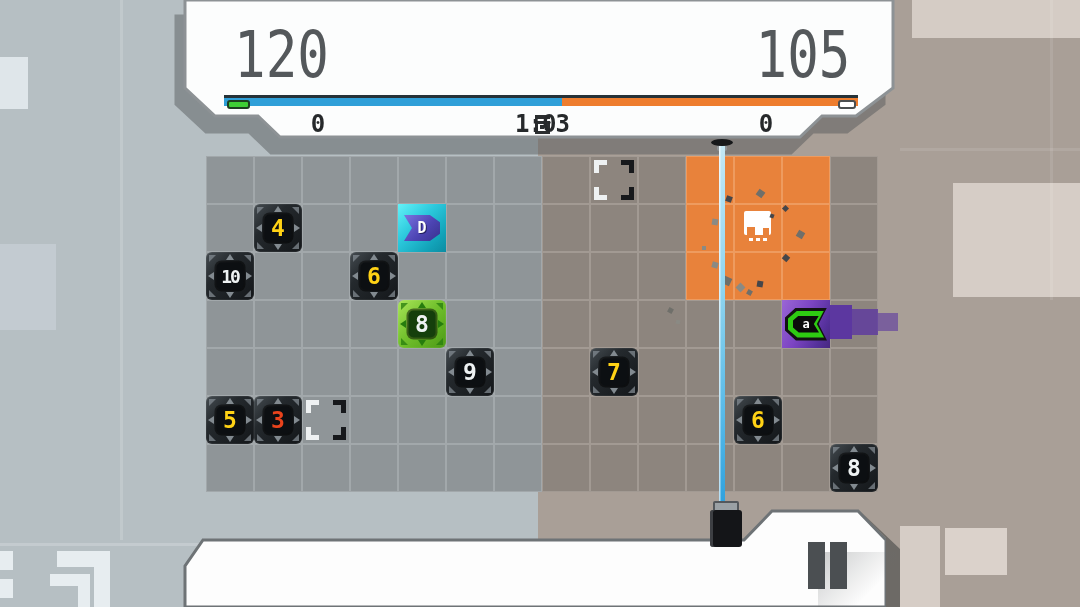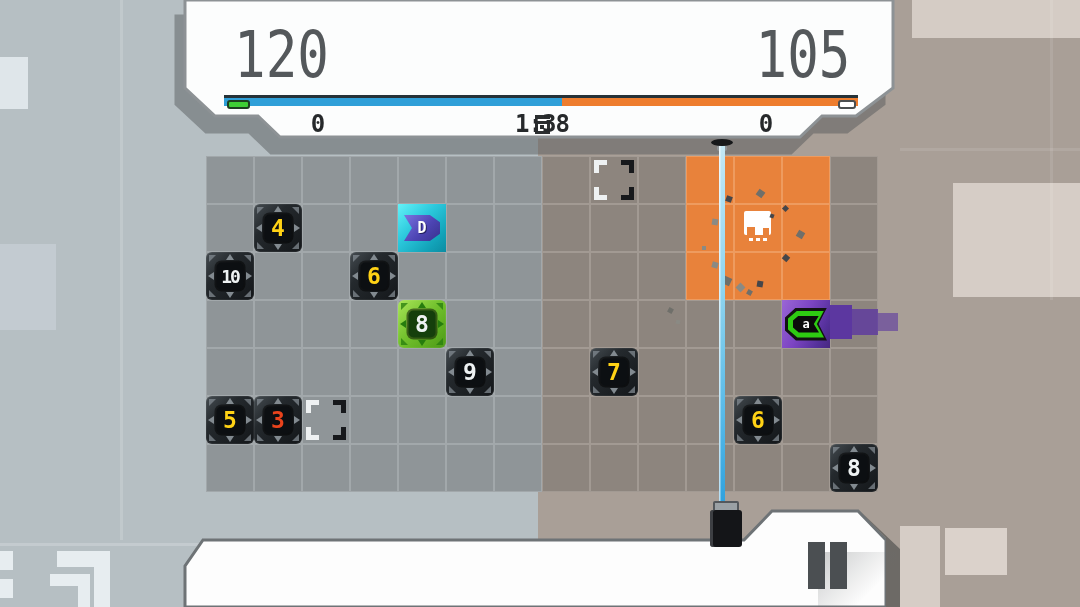--- a/index.html
+++ b/index.html
@@ -442,21 +442,21 @@
 
   <div id="counter-left" class="hud counter">0</div>
   <div id="counter-right" class="hud counter">0</div>
 
   <div id="timer" class="hud">
     <span class="clock">
       <i class="ck-lid"></i>
         <i class="ck-box"></i>
         <i class="ck-dot"></i>
     </span>
-    <span class="timer-text">1:38</span>
+    <span class="timer-text">1:03</span>
   </div>
 
   <svg class="panel" width="1080" height="607" viewBox="0 0 1080 607">
     <polygon points="185,607 185,566 203,540 744,540 772,511 858,511 886,540 886,607" fill="#fdfdfd" stroke="#6e7376" stroke-width="3"></polygon>
     <polygon points="860,511 900,549 900,607 886,607 886,538" fill="#6d6a66" stroke="none"></polygon>
   </svg>
   <div class="pause-shadow"></div>
   <div class="pause-btn">
     <span class="pbar pb1"></span>
     <span class="pbar pb2"></span>

